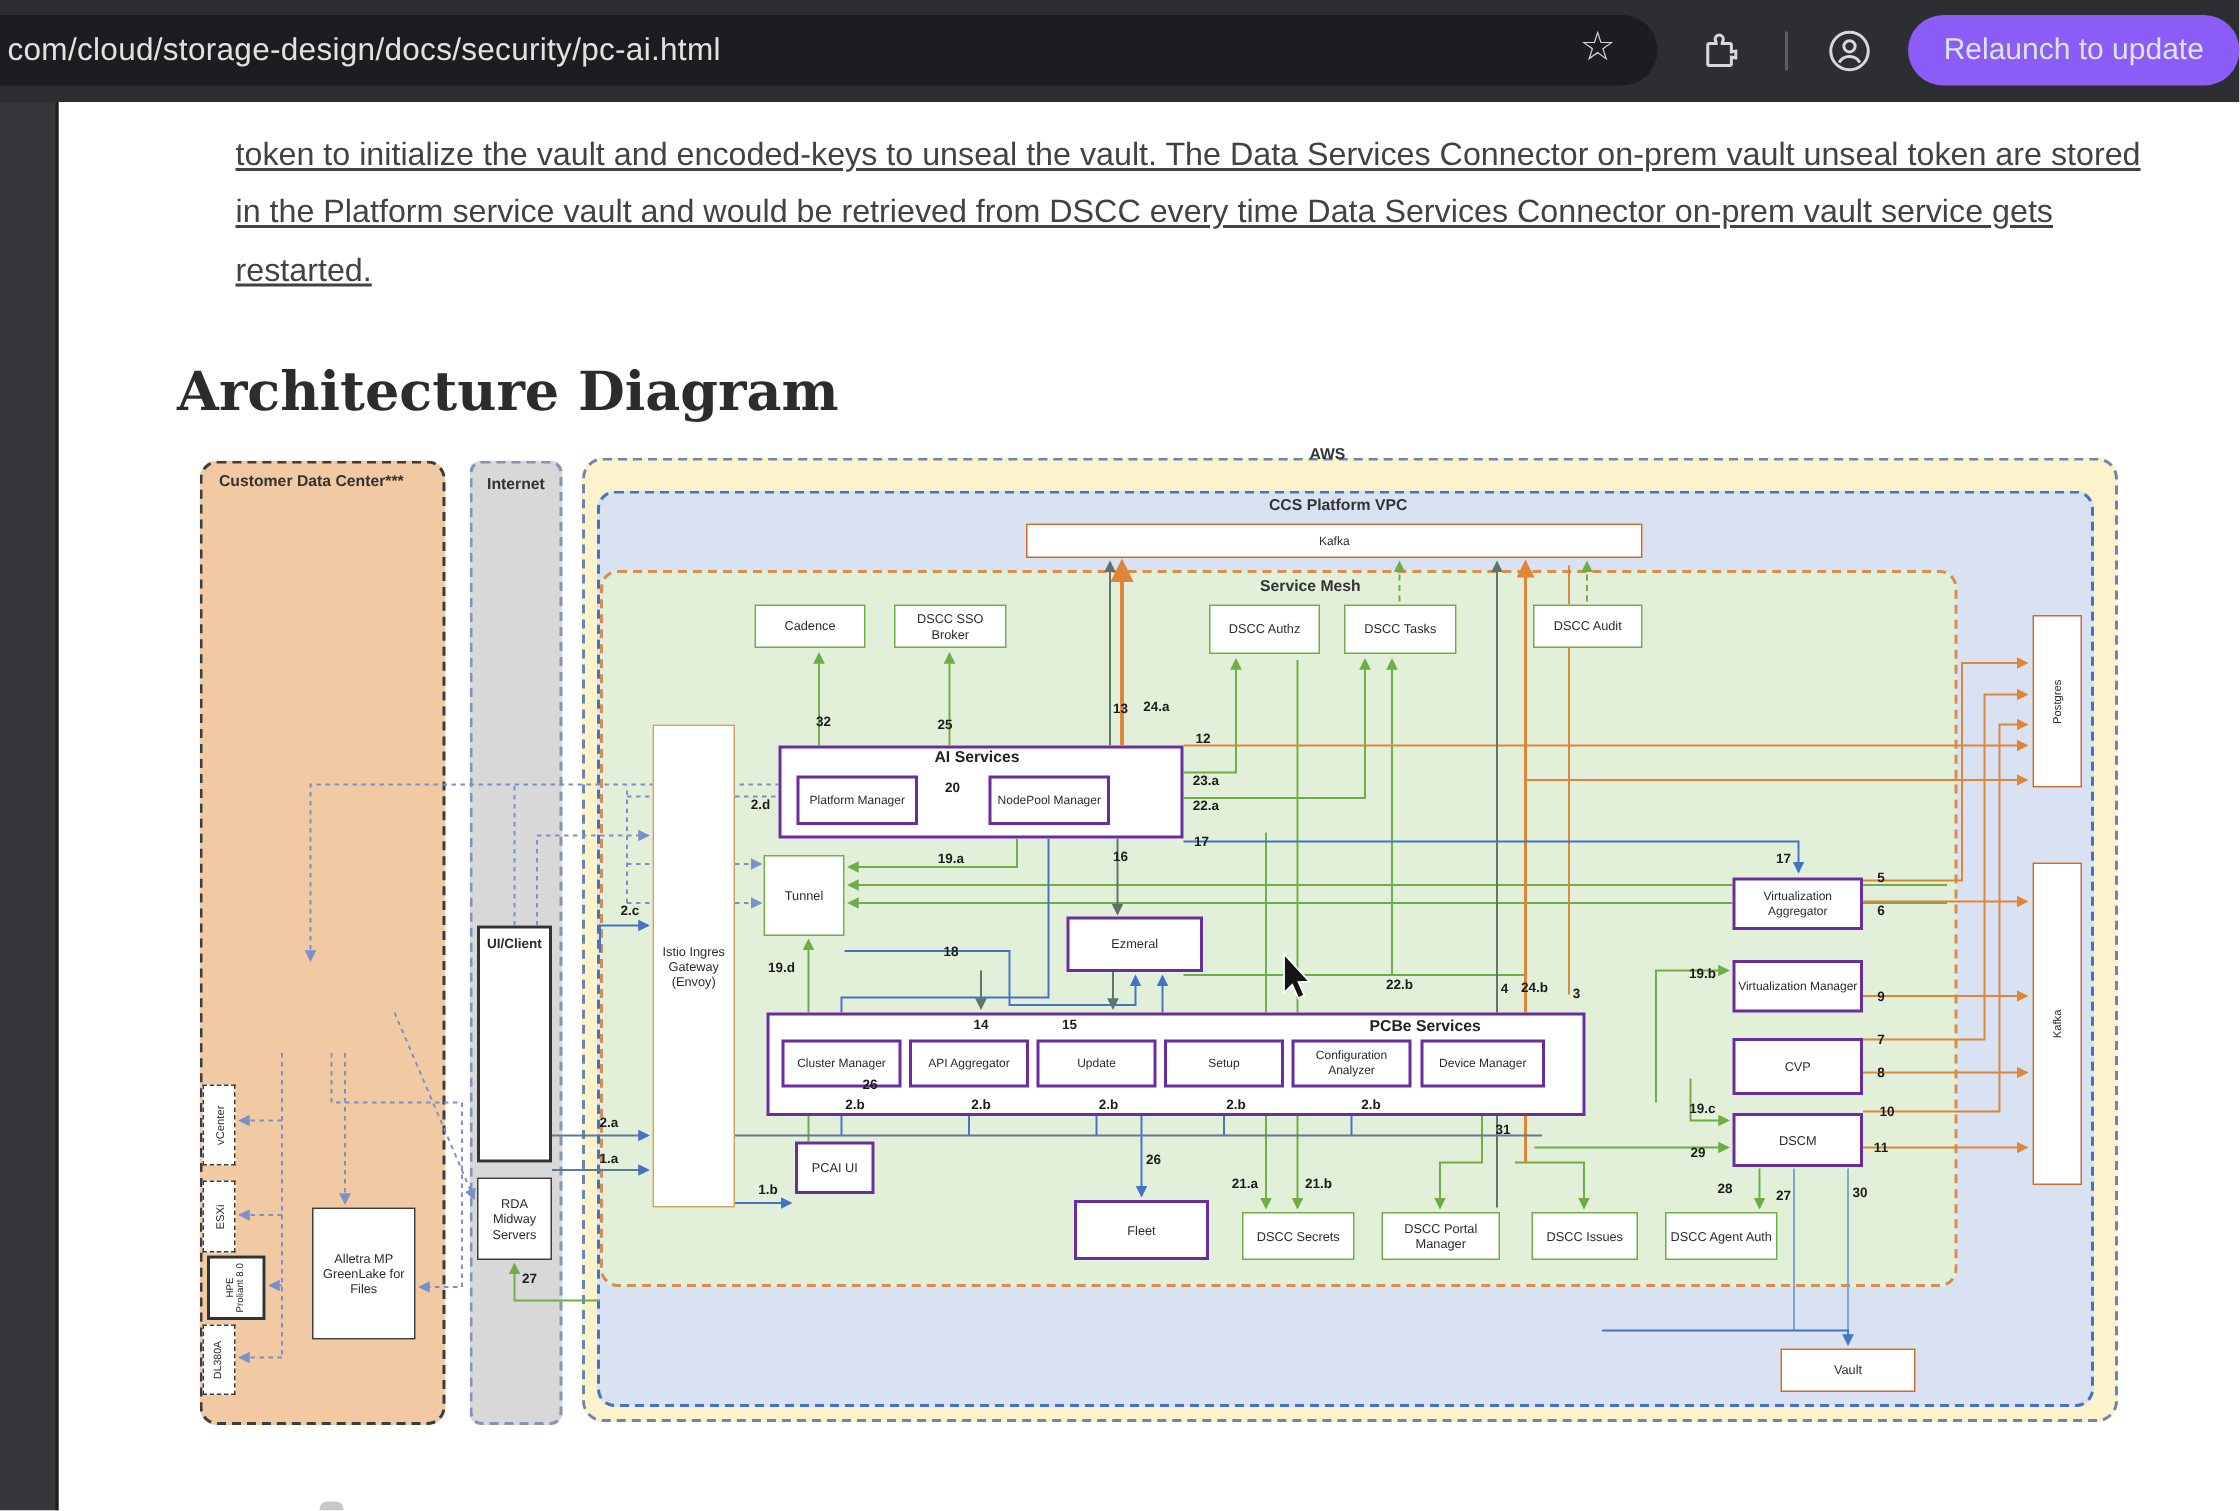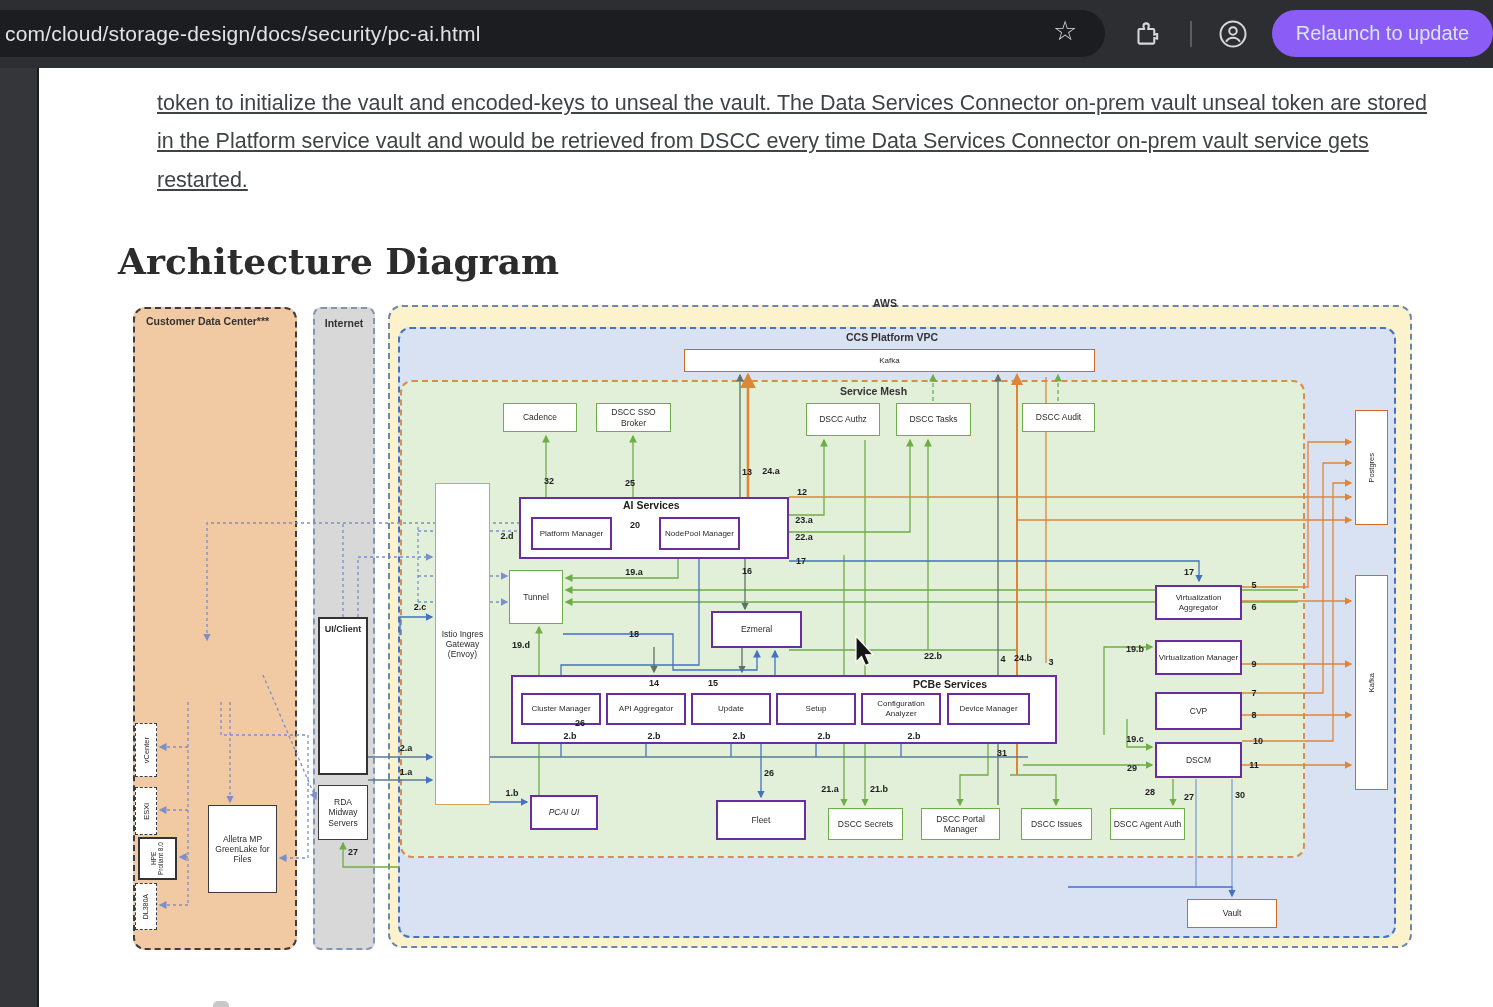--- a/index.html
+++ b/index.html
@@ -220,21 +220,21 @@
 
   <div class="node plg" style="left:393px;top:380px;width:546px;height:69px;"></div>
   <div class="boxtitle" style="left:795px;top:383px;">PCBe Services</div>
   <div class="node purple" style="left:403px;top:398px;width:80px;height:32px;font-size:8px;">Cluster Manager</div>
   <div class="node purple" style="left:488px;top:398px;width:80px;height:32px;font-size:8px;">API Aggregator</div>
   <div class="node purple" style="left:573px;top:398px;width:80px;height:32px;font-size:8px;">Update</div>
   <div class="node purple" style="left:658px;top:398px;width:80px;height:32px;font-size:8px;">Setup</div>
   <div class="node purple" style="left:743px;top:398px;width:80px;height:32px;font-size:8px;">Configuration Analyzer</div>
   <div class="node purple" style="left:829px;top:398px;width:83px;height:32px;font-size:8px;">Device Manager</div>
 
-  <div class="node purple" style="left:412px;top:500px;width:68px;height:35px;font-style:italic;">PCAI UI</div>
+  <div class="node purple" style="left:412px;top:466px;width:53px;height:35px;">PCAI UI</div>
   <div class="node purple" style="left:598px;top:505px;width:90px;height:40px;">Fleet</div>
   <div class="node green" style="left:710px;top:513px;width:75px;height:32px;">DSCC Secrets</div>
   <div class="node green" style="left:803px;top:513px;width:79px;height:32px;">DSCC Portal Manager</div>
   <div class="node green" style="left:903px;top:513px;width:71px;height:32px;">DSCC Issues</div>
   <div class="node green" style="left:992px;top:513px;width:75px;height:32px;">DSCC Agent Auth</div>
 
   <div class="node purple" style="left:1037px;top:290px;width:87px;height:35px;font-size:8px;">Virtualization Aggregator</div>
   <div class="node purple" style="left:1037px;top:345px;width:87px;height:35px;font-size:8px;">Virtualization Manager</div>
   <div class="node purple" style="left:1037px;top:397px;width:87px;height:38px;">CVP</div>
   <div class="node purple" style="left:1037px;top:447px;width:87px;height:36px;">DSCM</div>

